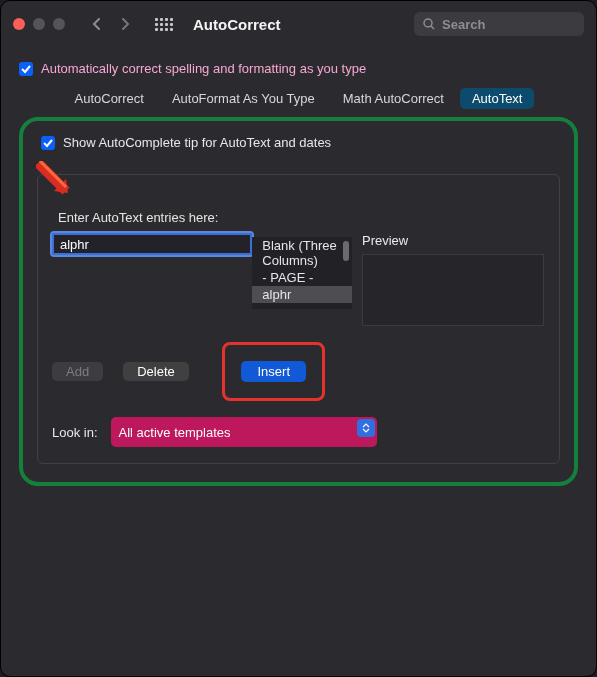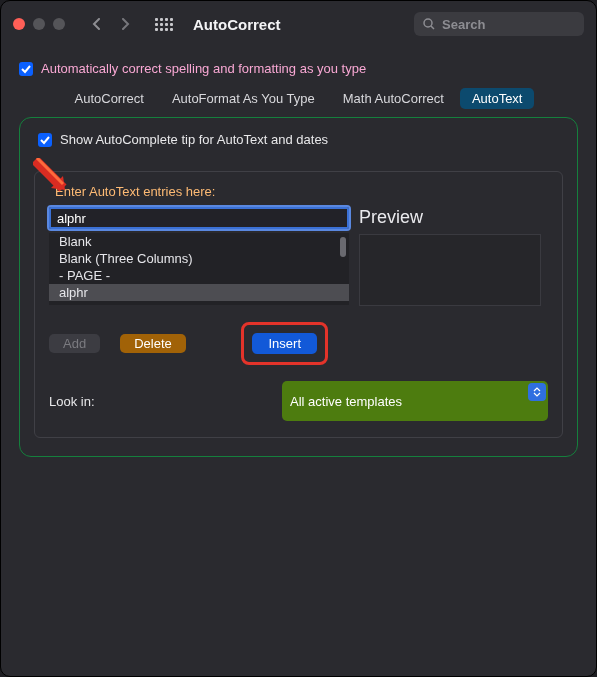--- a/index.html
+++ b/index.html
@@ -19,42 +19,42 @@
   .searchbox { background:#3b3b40; border:none; border-radius:6px; height:24px; width:170px; padding:0 10px 0 28px; color:#ddd; font-size:13px;font-weight:bold; }
   .searchwrap { position:relative; }
   .searchwrap svg { position:absolute; left:8px; top:5px; }
   .content { padding: 14px 18px; }
   .checkrow { display:flex; align-items:center; gap:8px; font-size:13px; color:#f9a8d4; }
   .chk { width:14px; height:14px; background:#0a60ff; border-radius:3px; display:flex; align-items:center; justify-content:center; }
   .chk svg { width:10px; height:10px; }
   .tabs { display:flex; gap:4px; margin-top:12px; justify-content:center; }
   .tab { padding:3px 12px; color:#d8d8dc; font-size:13px; border-radius:5px; }
   .tab.active { background:#0c4a6e; color:#fff; }
-  .panel { margin-top:8px; border:1px solid #15803d; border-radius:12px; padding:14px 14px 18px 14px; background:#2a2a2f; }
+  .panel { margin-top:8px; border:4px solid #15803d; border-radius:19px; padding:14px 14px 18px 14px; background:#2a2a2f; }
   .inner-checkrow { display:flex; align-items:center; gap:8px; padding-left:4px; }
   .subpanel { margin-top:24px; border:1px solid #404046; border-radius:6px; padding:12px 14px 16px 14px; position:relative; }
   .arrow-annot { position:absolute; left:-2px; top:-14px; }
-  .label { font-size:13px; color:#fdba74; margin-left:6px;}
+  .label { font-size:13px; color:#e5e5e5; margin-left:6px;margin-top:23px;}
   .row2 { display:flex; gap:10px; margin-top:8px; align-items:flex-start; }
-  .leftcol { flex:0 0 300px; display:flex; flex-direction:column; }
+  .leftcol { flex:0 0 300px; display:flex; flex-direction:row; }
   .entryinput { width:100%; height:22px; background:#222228; color:#fff; font-size:13px; padding:2px 6px; border:2px solid #3b71d6; outline: 2px solid #5a88e0; outline-offset:0; border-radius:2px;}
   .listbox { margin-top:4px; background:#222226; height:72px; overflow:hidden; position:relative; font-size:13px;}
   .listbox .item { padding:1px 10px; color:#e6e6ea; }
   .listbox .item.selected { background:#4d4d52; }
   .scrollbar { position:absolute; right:3px; top:4px; width:6px; height:20px; background:#6a6a70; border-radius:3px;}
-  .previewlbl { font-size:18px; color:#eaeaee; margin-left:0; }
+  .previewlbl { font-size:13px; color:#eaeaee; margin-left:0; }
   .previewbox { margin-top:6px; background:#26262a; height:72px; width:182px; border:1px solid #3a3a40;}
   .btnrow { display:flex; gap:20px; margin-top:16px; align-items:center;}
   .btn { padding:2px 14px; border-radius:5px; font-size:13px; border:none; }
   .btn.disabled { background:#3c3c42; color:#7b7b80; }
-  .btn.normal { background:#a16207; color:#fff; }
+  .btn.normal { background:#404040; color:#fff; }
   .btn.primary { background:#1259d8; color:#fff; padding:3px 16px; }
-  .btn-highlight { border:3px solid #e3332a; border-radius:8px; padding:8px; display:inline-block; margin-left:auto; margin-right:220px;}
-  .lookrow { display:flex; align-items:center; gap:26px; margin-top:16px;justify-content:space-between; }
-  .select { background:#4d7c0f; border-radius:5px; height:40px; width:266px; display:flex; align-items:center; padding:0 8px; color:#fff; font-size:13px; position:relative;}
+  .btn-highlight { border:3px solid #e3332a; border-radius:8px; padding:16px; display:inline-block; margin-left:auto; margin-right:220px;}
+  .lookrow { display:flex; align-items:center; gap:13px; margin-top:16px; }
+  .select { background:#be185d; border-radius:5px; height:30px; width:266px; display:flex; align-items:center; padding:0 8px; color:#fff; font-size:13px; position:relative;}
   .select .caret { position:absolute; right:2px; top:2px; width:18px; height:18px; background:#2f6fe0; border-radius:4px; display:flex; flex-direction:column; align-items:center; justify-content:center; gap:0;}
   .select .caret svg { width:8px; height:5px; }
   ::placeholder { color:#8d8d92; }
 </style>
 </head>
 <body>
 
 <div class="window">
 
   <div class="titlebar">
@@ -136,21 +136,20 @@
           <path d="M18 30 L32 32 L30 18 Z" fill="#d92c22"></path>
           <path d="M4 0 L30 26" stroke="#ff6a3c" stroke-width="3"></path>
         </svg>
 
         <div class="label">Enter AutoText entries here:</div>
 
         <div class="row2">
           <div class="leftcol">
             <input class="entryinput" value="alphr" style="">
             <div class="listbox">
-              <div class="item">Blank</div>
               <div class="item">Blank (Three Columns)</div>
               <div class="item">- PAGE -</div>
               <div class="item selected">alphr</div>
               <div class="scrollbar"></div>
             </div>
           </div>
           <div>
             <div class="previewlbl">Preview</div>
             <div class="previewbox"></div>
           </div>

